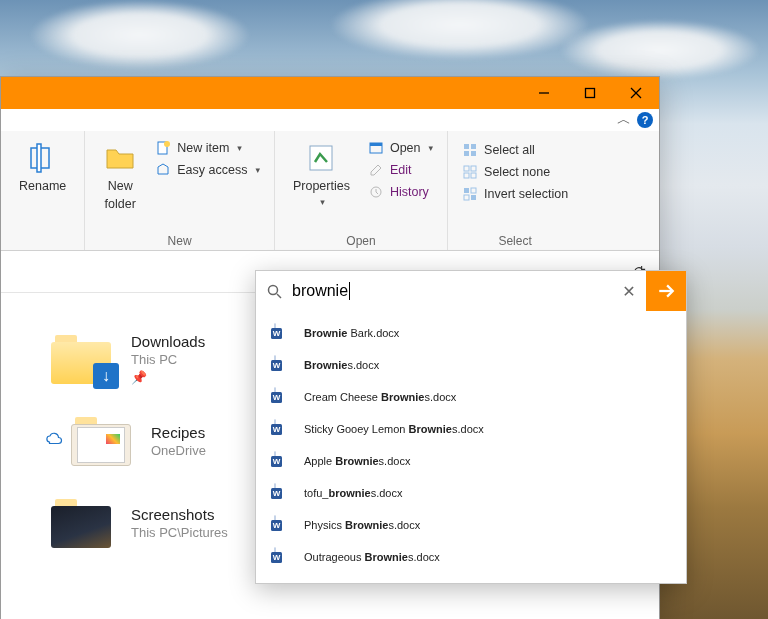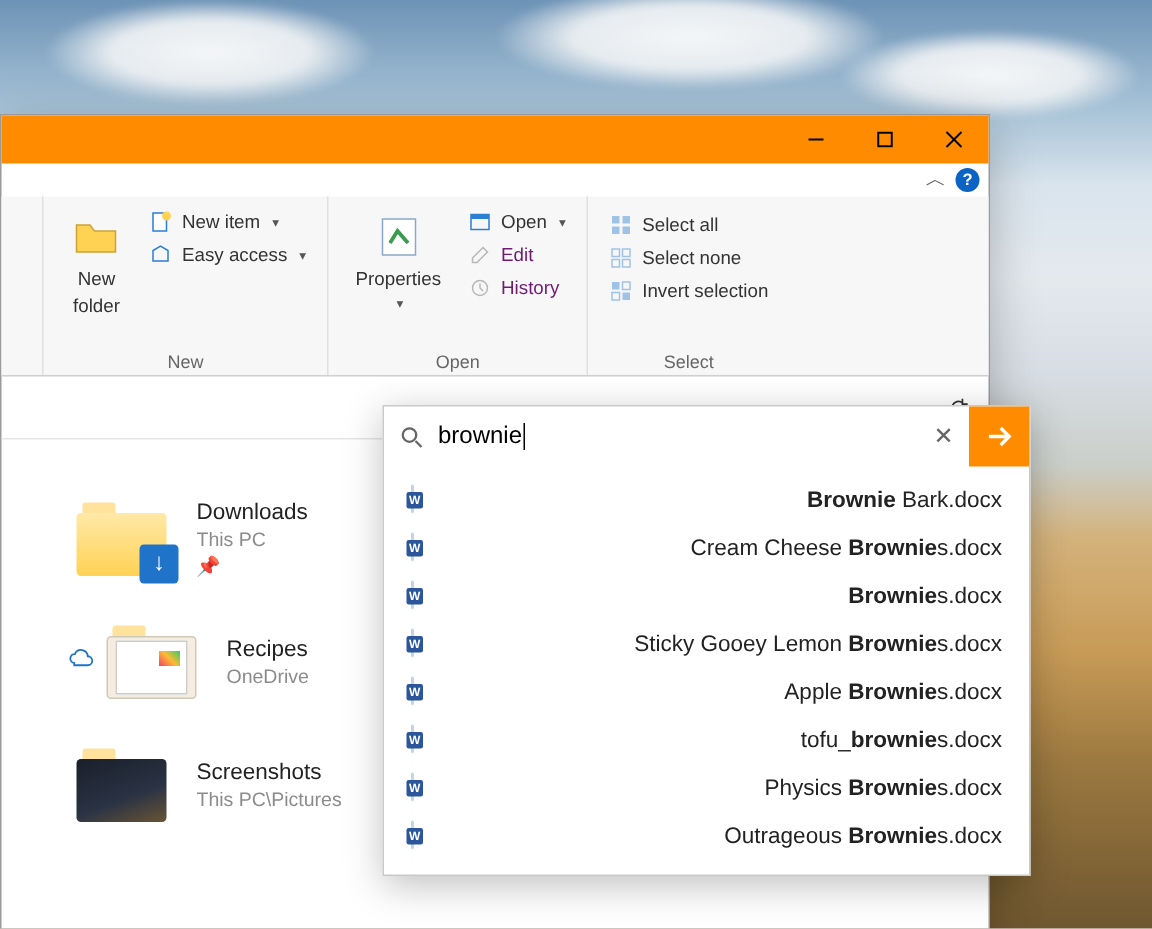--- a/index.html
+++ b/index.html
@@ -98,21 +98,21 @@
     border:1px solid #c9c9c9;
     box-shadow:0 6px 24px rgba(0,0,0,.25);
     z-index:5;
   }
   .search-bar{display:flex;align-items:center;height:40px;}
   .search-bar .mag{width:36px;display:flex;align-items:center;justify-content:center;color:#666;}
   .text-cursor{display:inline-block;width:1px;height:18px;background:#000;vertical-align:middle;margin-left:1px;}
   .search-bar .clear{width:34px;display:flex;align-items:center;justify-content:center;color:#666;font-size:16px;}
   .go{width:40px;height:40px;background:#ff8c00;display:flex;align-items:center;justify-content:center;color:#fff;}
   .results{padding:6px 0 10px 0;}
-  .res{display:flex;align-items:center;gap:12px;padding:7px 18px;font-size:15px;color:#222;justify-content:space-between;}
+  .res{display:flex;align-items:center;gap:12px;padding:7px 18px;font-size:11px;color:#222;}
   .res .dico{width:18px;height:18px;flex:0 0 18px;}
   .docx-icon{width:18px;height:18px;background:#fff;border:1px solid #c5d3e8;position:relative;border-radius:2px;}
   .docx-icon::before{content:"";position:absolute;left:-4px;top:4px;width:11px;height:11px;background:#2b579a;border-radius:1.5px;}
   .docx-icon::after{content:"W";position:absolute;left:-4px;top:4px;width:11px;height:11px;color:#fff;font-size:8px;line-height:11px;text-align:center;font-weight:bold;}
 </style>
 </head>
 <body>
 
 <div class="cloud" style="left:30px;top:0;width:220px;height:70px;"></div>
 <div class="cloud" style="left:330px;top:-10px;width:260px;height:70px;"></div>
@@ -138,20 +138,31 @@
       </div>
   </div>
 
   <div class="collapse-row">
     <span style="font-size:14px;">︿</span>
     <span class="help">?</span>
   </div>
 
   <div class="ribbon">
     <div class="group" style="border-left:none;">
+      <div class="group-body">
+        <div class="bigbtn">
+          <span class="ico">
+              <svg viewBox="0 0 32 32">
+                <rect x="4" y="6" width="18" height="20" fill="none" stroke="#2a7fd4" stroke-width="1.5"></rect>
+                <rect x="10" y="2" width="4" height="28" fill="#fff" stroke="#2a7fd4" stroke-width="1.5"></rect>
+              </svg>
+            </span>
+          <span>Rename</span>
+        </div>
+      </div>
       <div class="group-label">&nbsp;</div>
     </div>
 
     <div class="group">
       <div class="group-body">
         <div class="bigbtn">
           <span class="ico">
               <svg viewBox="0 0 32 32">
                 <path d="M3 10 L3 26 L29 26 L29 12 L15 12 L12 8 L3 8 Z" fill="#ffd254" stroke="#caa436"></path>
               </svg>
@@ -342,28 +353,28 @@
         </svg>
       </div>
   </div>
   <div class="results" id="results">
       <div class="res">
         <span class="dico"><span class="docx-icon"></span></span>
         <span><b>Brownie</b> Bark.docx</span>
       </div>
       <div class="res">
         <span class="dico"><span class="docx-icon"></span></span>
+        <span><b>Brownie</b>s.docx</span>
+      </div>
+      <div class="res">
+        <span class="dico"><span class="docx-icon"></span></span>
         <span>Cream Cheese <b>Brownie</b>s.docx</span>
       </div>
       <div class="res">
         <span class="dico"><span class="docx-icon"></span></span>
-        <span><b>Brownie</b>s.docx</span>
-      </div>
-      <div class="res">
-        <span class="dico"><span class="docx-icon"></span></span>
         <span>Sticky Gooey Lemon <b>Brownie</b>s.docx</span>
       </div>
       <div class="res">
         <span class="dico"><span class="docx-icon"></span></span>
         <span>Apple <b>Brownie</b>s.docx</span>
       </div>
       <div class="res">
         <span class="dico"><span class="docx-icon"></span></span>
         <span>tofu_<b>brownie</b>s.docx</span>
       </div>

